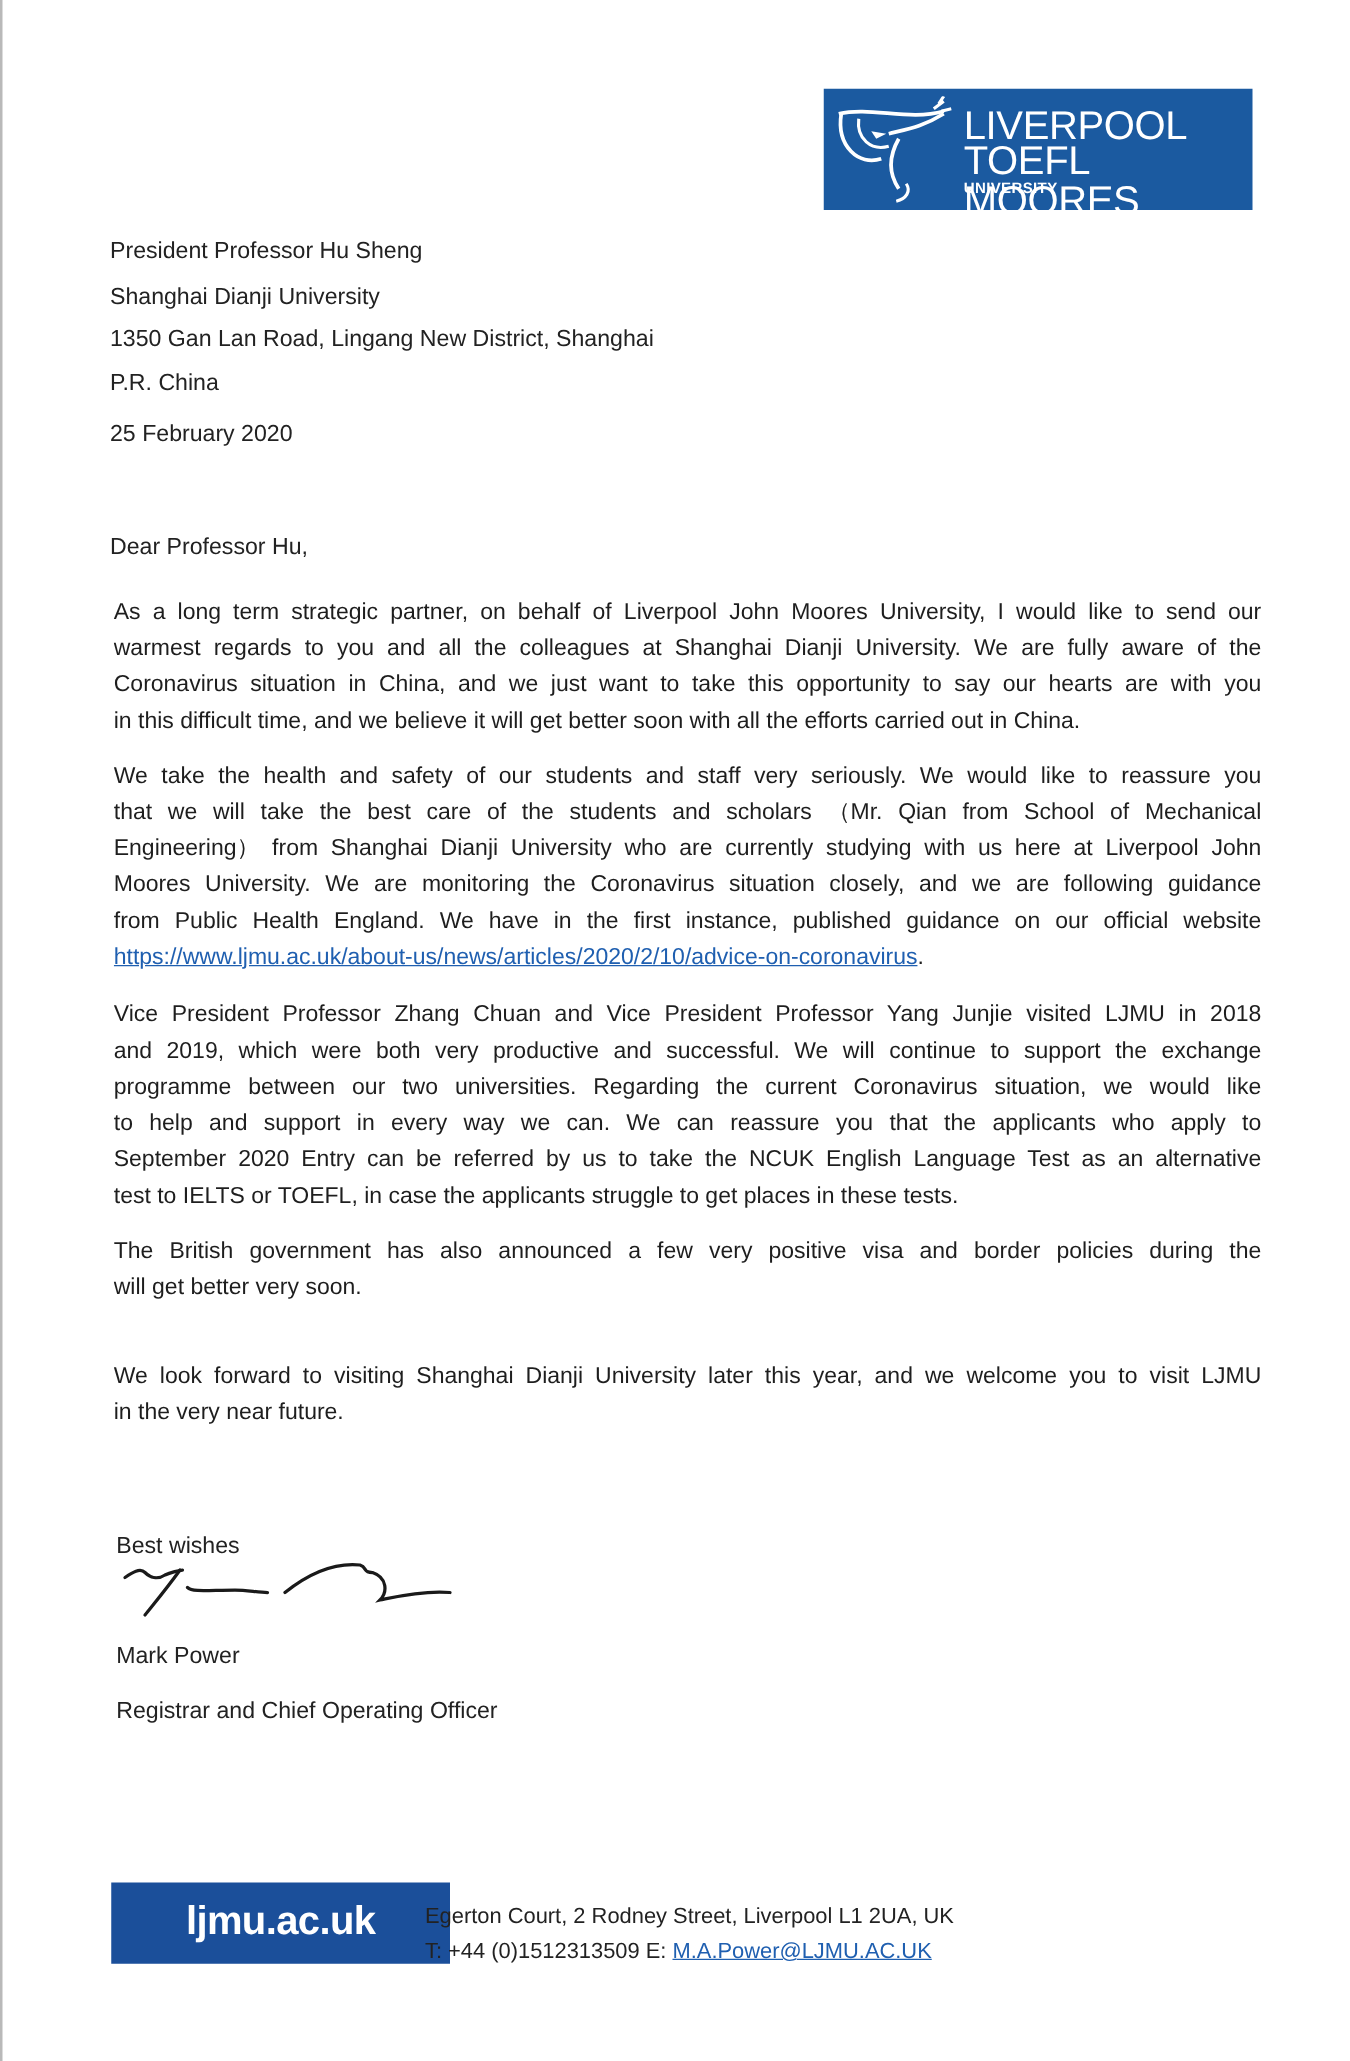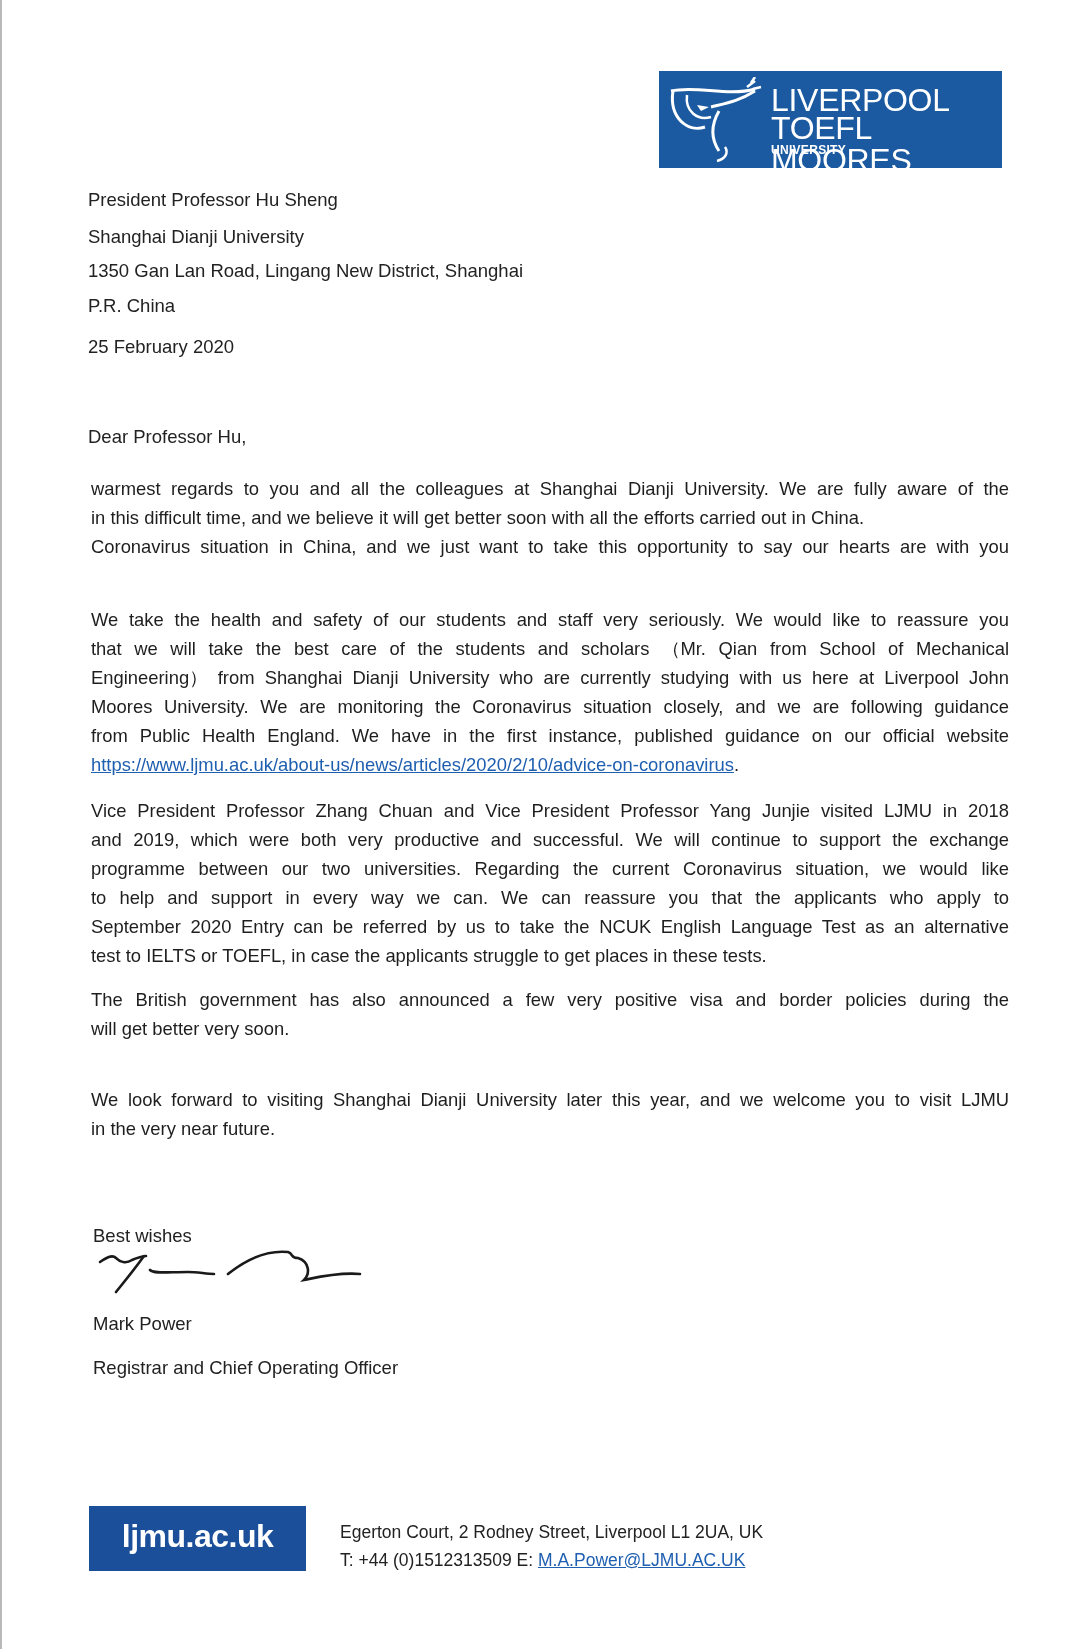--- a/index.html
+++ b/index.html
@@ -11,21 +11,21 @@
   .logo .l1, .logo .l2 { position: absolute; left: 112px; color: #fff; font-size: 32px; letter-spacing: -0.3px; line-height: 1; }
   .logo .l1 { top: 13px; }
   .logo .l2 { top: 41px; }
   .logo .l3 { position: absolute; left: 112px; top: 73px; color: #fff; font-size: 12px; font-weight: bold; letter-spacing: 0.3px; line-height: 1; }
   .txt { position: absolute; left: 88px; font-size: 18.5px; line-height: 1; white-space: nowrap; color: #222; margin-top: 16px; }
   .para { position: absolute; left: 91px; width: 918px; font-size: 18.4px; color: #1e1e1e; }
   .para .ln { display: block; height: 29px; line-height: 29px; text-align: justify; text-align-last: justify; white-space: nowrap; overflow: hidden; }
   .para .ln.last { text-align-last: left; }
   a.link { color: #1f5fb0; text-decoration: underline; }
   .sig { position: absolute; left: 98px; top: 1248px; }
-  .footer-logo { position: absolute; left: 89px; top: 1506px; width: 217px; height: 65px; background: #1b4f9a; }
+  .footer-logo { position: absolute; left: 89px; top: 1506px; width: 271px; height: 65px; background: #1b4f9a; }
   .footer-logo span { position: absolute; left: 0; right: 0; top: 14px; text-align: center; color: #fff; font-weight: bold; font-size: 32px; letter-spacing: -0.5px; line-height: 1; }
   .footer-text { position: absolute; left: 340px; font-size: 17.5px; color: #222; white-space: nowrap; line-height: 1; }
 </style>
 </head>
 <body>
 
 <div class="edge"></div>
 
 <div class="logo">
   <svg width="100" height="86" viewBox="0 0 100 86">
@@ -45,23 +45,24 @@
 
 <div class="txt" style="top:175px">President Professor Hu Sheng</div>
 <div class="txt" style="top:212px">Shanghai Dianji University</div>
 <div class="txt" style="top:246px">1350 Gan Lan Road, Lingang New District, Shanghai</div>
 <div class="txt" style="top:281px">P.R. China</div>
 <div class="txt" style="top:322px">25 February 2020</div>
 
 <div class="txt" style="top:412px">Dear Professor Hu,</div>
 
 <div class="para" style="top:474px">
+  <span class="ln" style="white-space: nowrap; display: block; word-spacing: 4.56424px; text-align-last: left;">As a long term strategic partner, on behalf of Liverpool John Moores University, I would like to send our</span>
   <span class="ln" style="white-space: nowrap; display: block; word-spacing: 5.33364px; text-align-last: left;">warmest regards to you and all the colleagues at Shanghai Dianji University. We are fully aware of the</span>
+  <span class="ln" style="white-space: nowrap; display: block; word-spacing: 4.94184px; text-align-last: left;">Coronavirus situation in China, and we just want to take this opportunity to say our hearts are with you</span>
   <span class="ln last">in this difficult time, and we believe it will get better soon with all the efforts carried out in China.</span>
-  <span class="ln" style="white-space: nowrap; display: block; word-spacing: 4.94184px; text-align-last: left;">Coronavirus situation in China, and we just want to take this opportunity to say our hearts are with you</span>
 </div>
 
 <div class="para" style="top:605px">
   <span class="ln" style="white-space: nowrap; display: block; word-spacing: 5.64149px; text-align-last: left;">We take the health and safety of our students and staff very seriously. We would like to reassure you</span>
   <span class="ln" style="white-space: nowrap; display: block; word-spacing: 7.45956px; text-align-last: left;">that we will take the best care of the students and scholars （Mr. Qian from School of Mechanical</span>
   <span class="ln" style="white-space: nowrap; display: block; word-spacing: 5.04018px; text-align-last: left;">Engineering） from Shanghai Dianji University who are currently studying with us here at Liverpool John</span>
   <span class="ln" style="white-space: nowrap; display: block; word-spacing: 6.60938px; text-align-last: left;">Moores University. We are monitoring the Coronavirus situation closely, and we are following guidance</span>
   <span class="ln" style="white-space: nowrap; display: block; word-spacing: 6.92708px; text-align-last: left;">from Public Health England. We have in the first instance, published guidance on our official website</span>
   <span class="ln last"><a class="link" href="#">https://www.ljmu.ac.uk/about-us/news/articles/2020/2/10/advice-on-coronavirus</a><span>.</span></span>
 </div>

